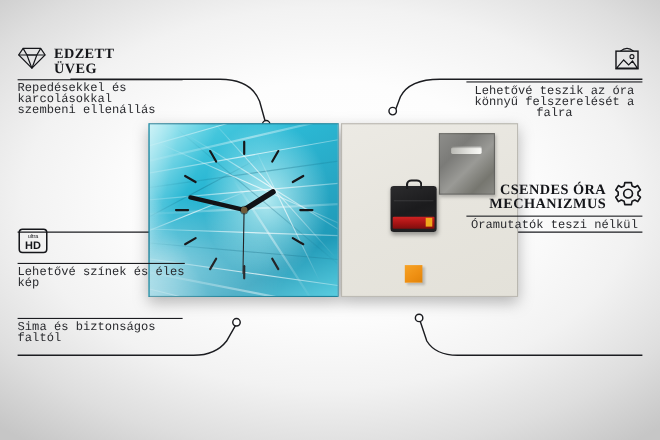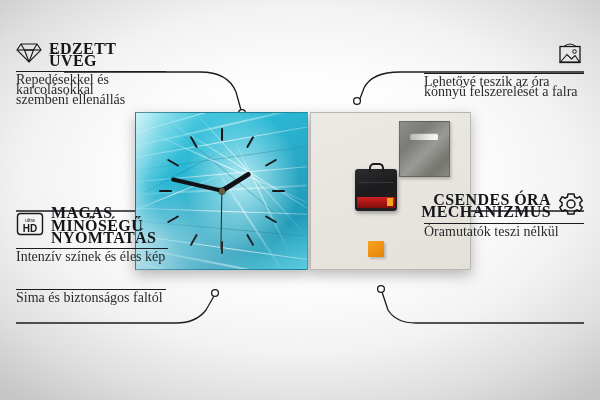--- a/index.html
+++ b/index.html
@@ -143,36 +143,36 @@
 
   
   .callout { position: absolute; }
   .callout .head {
     display: flex; align-items: center; gap: 7px;
   }
   .callout.left .head { justify-content: flex-start; }
   .callout.right .head { justify-content: flex-end; }
   .ttl {
     font-family: "Liberation Serif", serif;
-    font-size: 16px; line-height: 12.5px;
+    font-size: 13px; line-height: 12.5px;
     letter-spacing: .4px;
     color: #15161a;
     font-weight: 700;
     text-transform: uppercase;
     white-space: pre-line;
   }
   .callout.right .ttl { text-align: right; }
   .rule { height: 1px; background: #1b1c20; margin: 3px 0 3px; }
   .desc {
-    font-family: Liberation Serif, serif;
-    font-size: 14px; line-height: 10px;
+    font-family: Liberation Mono, monospace;
+    font-size: 11px; line-height: 10px;
     color: #2a2b2f;
     white-space: pre-line;
   }
-  .callout.right .desc { text-align: left; }
+  .callout.right .desc { text-align: center; }
   .ico { flex: 0 0 auto; display: block; }
 
   
   #wires { position: absolute; left: 0; top: 0; width: 600px; height: 400px; pointer-events: none; }
 </style>
 </head>
 <body>
 
 <div id="stage">
 
@@ -302,25 +302,23 @@
 
   <div class="callout left" style="left:16px; top:186px; width:152px;margin-top:21px;">
     <div class="head">
       <span class="ico">
         <svg width="28" height="24" viewBox="0 0 28 24">
           <rect x="1.5" y="1.5" width="25" height="21" rx="3" fill="none" stroke="#15161a" stroke-width="1.4"></rect>
           <text x="14" y="9.6" font-family="Liberation Sans, sans-serif" font-size="5" fill="#15161a" text-anchor="middle">ultra</text>
           <text x="14" y="19.5" font-family="Liberation Sans, sans-serif" font-size="10" font-weight="bold" fill="#15161a" text-anchor="middle">HD</text>
         </svg>
       </span>
-      <span class="ttl">MAGAS MINŐSÉGŰ
-NYOMTATÁS</span>
-    </div>
-    <div class="rule"></div>
-    <div class="desc">Intenzív színek és éles kép</div>
+    </div>
+    <div class="rule"></div>
+    <div class="desc">Lehetővé színek és éles kép</div>
   </div>
 
   <div class="callout left" style="left:16px; top:286px; width:150px;">
     <div class="rule"></div>
     <div class="desc">Sima és biztonságos faltól</div>
   </div>
 
   <div class="callout right" style="right:16px; top:42px; width:160px;">
     <div class="head">
       <span class="ico">
@@ -330,21 +328,21 @@
           <circle cx="18.5" cy="9.5" r="1.8" fill="none" stroke="#15161a" stroke-width="1"></circle>
           <path d="M4.5,20 L11,12.5 L15.5,17 L19,13.5 L23.5,20 Z" fill="none" stroke="#15161a" stroke-width="1.1"></path>
         </svg>
       </span>
     </div>
     <div class="rule"></div>
     <div class="desc">Lehetővé teszik az óra
 könnyű felszerelését a falra</div>
   </div>
 
-  <div class="callout right" style="right:16px; top:192px; width:160px;">
+  <div class="callout right" style="right:16px; top:164px; width:160px;">
     <div class="head">
       <span class="ttl">CSENDES ÓRA
 MECHANIZMUS</span>
       <span class="ico">
         <svg width="26" height="24" viewBox="0 0 26 24">
           <g fill="none" stroke="#15161a" stroke-width="1.5" stroke-linejoin="round">
             <path d="M10,2 L16,2 L16.6,5 L19.2,6.2 L21.8,4.7 L24.2,8.7 L22,10.6 L22,13.4 L24.2,15.3
                      L21.8,19.3 L19.2,17.8 L16.6,19 L16,22 L10,22 L9.4,19 L6.8,17.8 L4.2,19.3
                      L1.8,15.3 L4,13.4 L4,10.6 L1.8,8.7 L4.2,4.7 L6.8,6.2 L9.4,5 Z"></path>
             <circle cx="13" cy="12" r="4"></circle>

